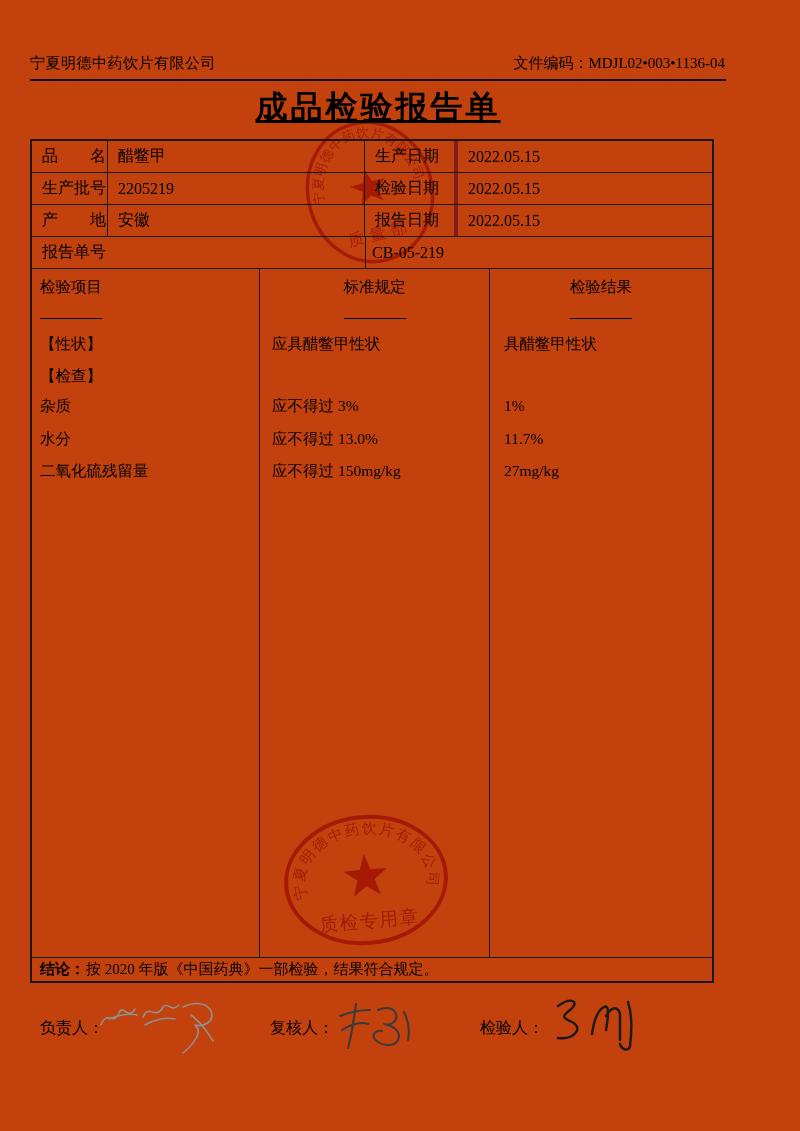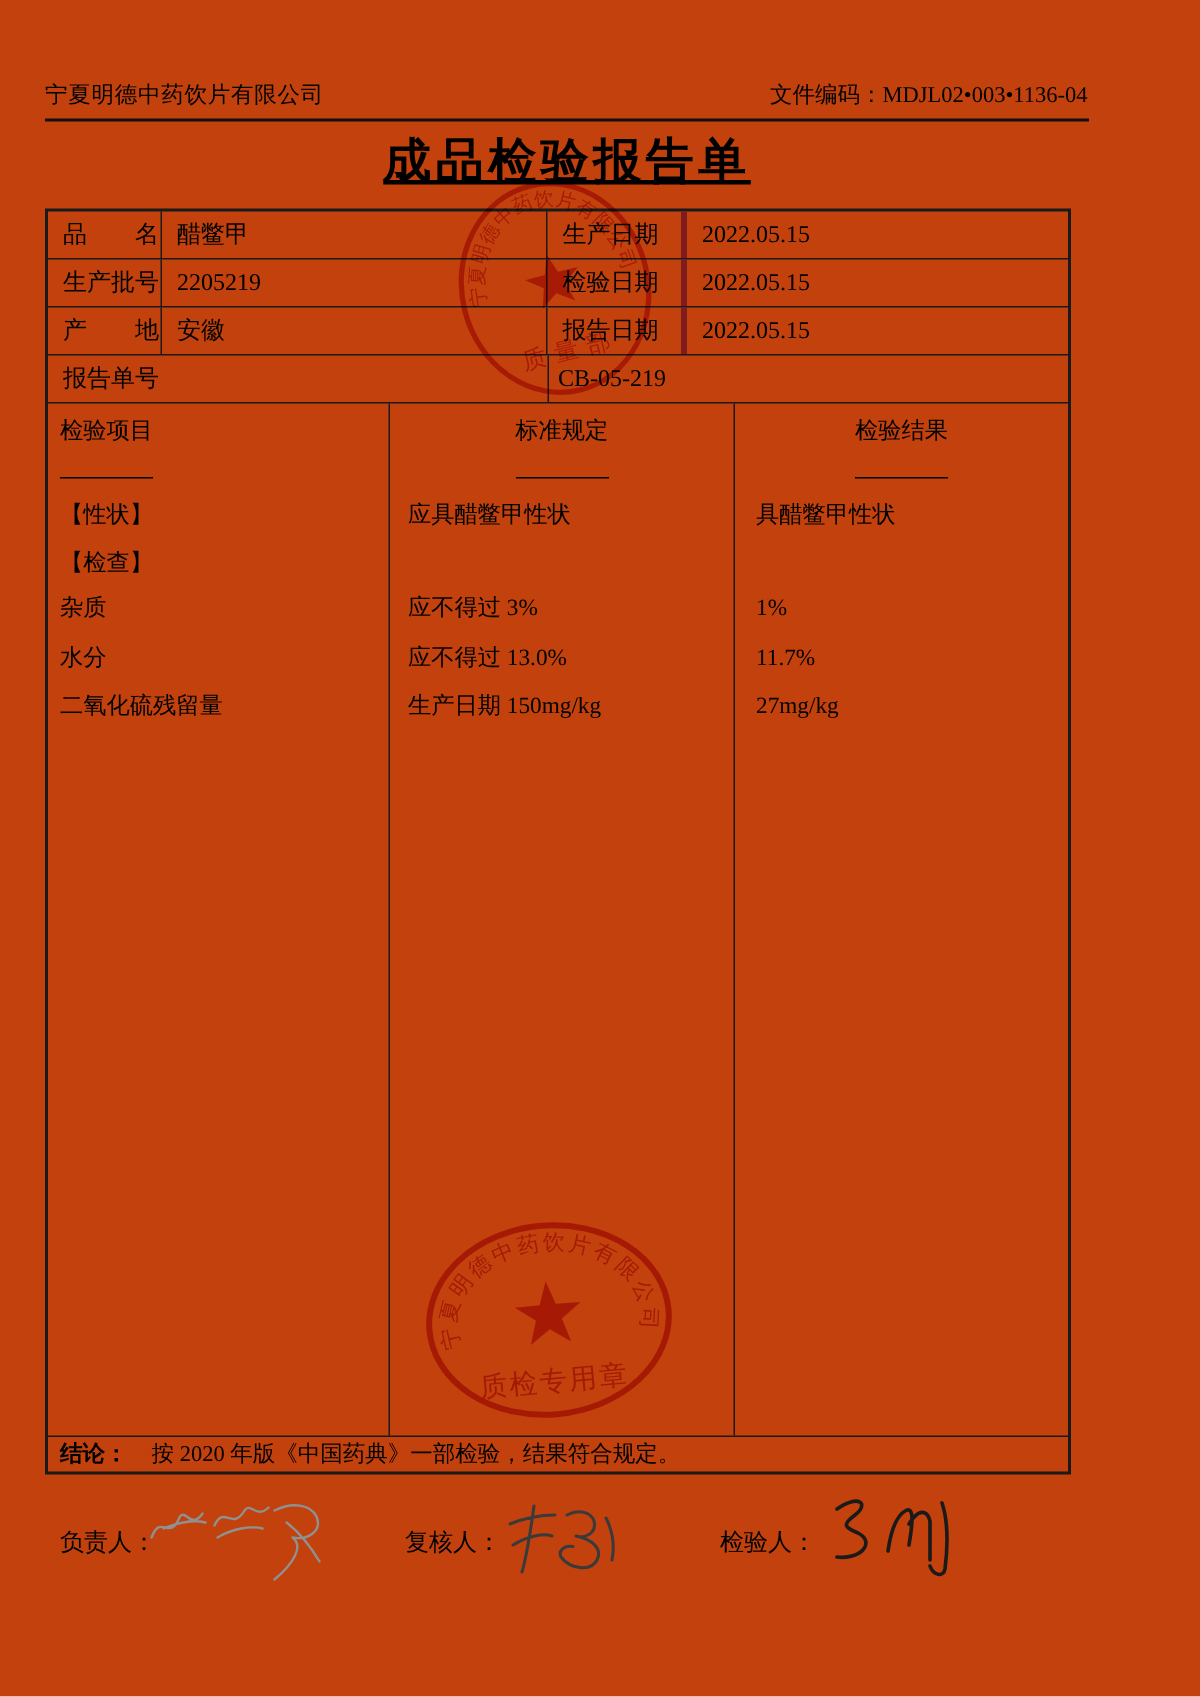--- a/index.html
+++ b/index.html
@@ -37,21 +37,21 @@
   .sp-hd{position:absolute;top:8px;left:0;width:100%;}
   .sp-hd .u{border-bottom:1px solid #000;padding-bottom:20px;display:inline-block;}
   .sp-hd.left{padding-left:8px;box-sizing:border-box;}
   .sp-hd.center{text-align:center;}
   .ln{position:absolute;line-height:20px;white-space:nowrap;}
   .sc1 .ln{left:8px;}
   .sc2 .ln{left:12px;}
   .sc3 .ln{left:14px;}
   
   .concl{height:23px;display:flex;align-items:center;padding-left:8px;font-size:15px;white-space:nowrap;}
-  .concl b{font-weight:bold;margin-right:16px;}
+  .concl b{font-weight:bold;margin-right:1px;}
   
   .sig-label{position:absolute;top:1018px;font-size:16px;}
   .sig-svg{position:absolute;}
   
   .stamp{position:absolute;pointer-events:none;mix-blend-mode:multiply;}
   .stamp-top{left:298px;top:113px;width:144px;height:158px;opacity:.82;transform:rotate(-14deg);}
   .stamp-mid{left:279px;top:810px;width:174px;height:140px;opacity:.85;transform:rotate(-5deg);}
 </style>
 </head>
 <body>
@@ -98,21 +98,21 @@
         <div class="ln" style="top:97px">【检查】</div>
         <div class="ln" style="top:127px">杂质</div>
         <div class="ln" style="top:160px">水分</div>
         <div class="ln" style="top:192px">二氧化硫残留量</div>
       </div>
       <div class="spec-col sc2">
         <div class="sp-hd center"><span class="u">标准规定</span></div>
         <div class="ln" style="top:65px">应具醋鳖甲性状</div>
         <div class="ln" style="top:127px">应不得过 3%</div>
         <div class="ln" style="top:160px">应不得过 13.0%</div>
-        <div class="ln" style="top:192px">生产日期 150mg/kg</div>
+        <div class="ln" style="top:192px">应不得过 150mg/kg</div>
       </div>
       <div class="spec-col sc3">
         <div class="sp-hd center"><span class="u">检验结果</span></div>
         <div class="ln" style="top:65px">具醋鳖甲性状</div>
         <div class="ln" style="top:127px">1%</div>
         <div class="ln" style="top:160px">11.7%</div>
         <div class="ln" style="top:192px">27mg/kg</div>
       </div>
     </div>
 

